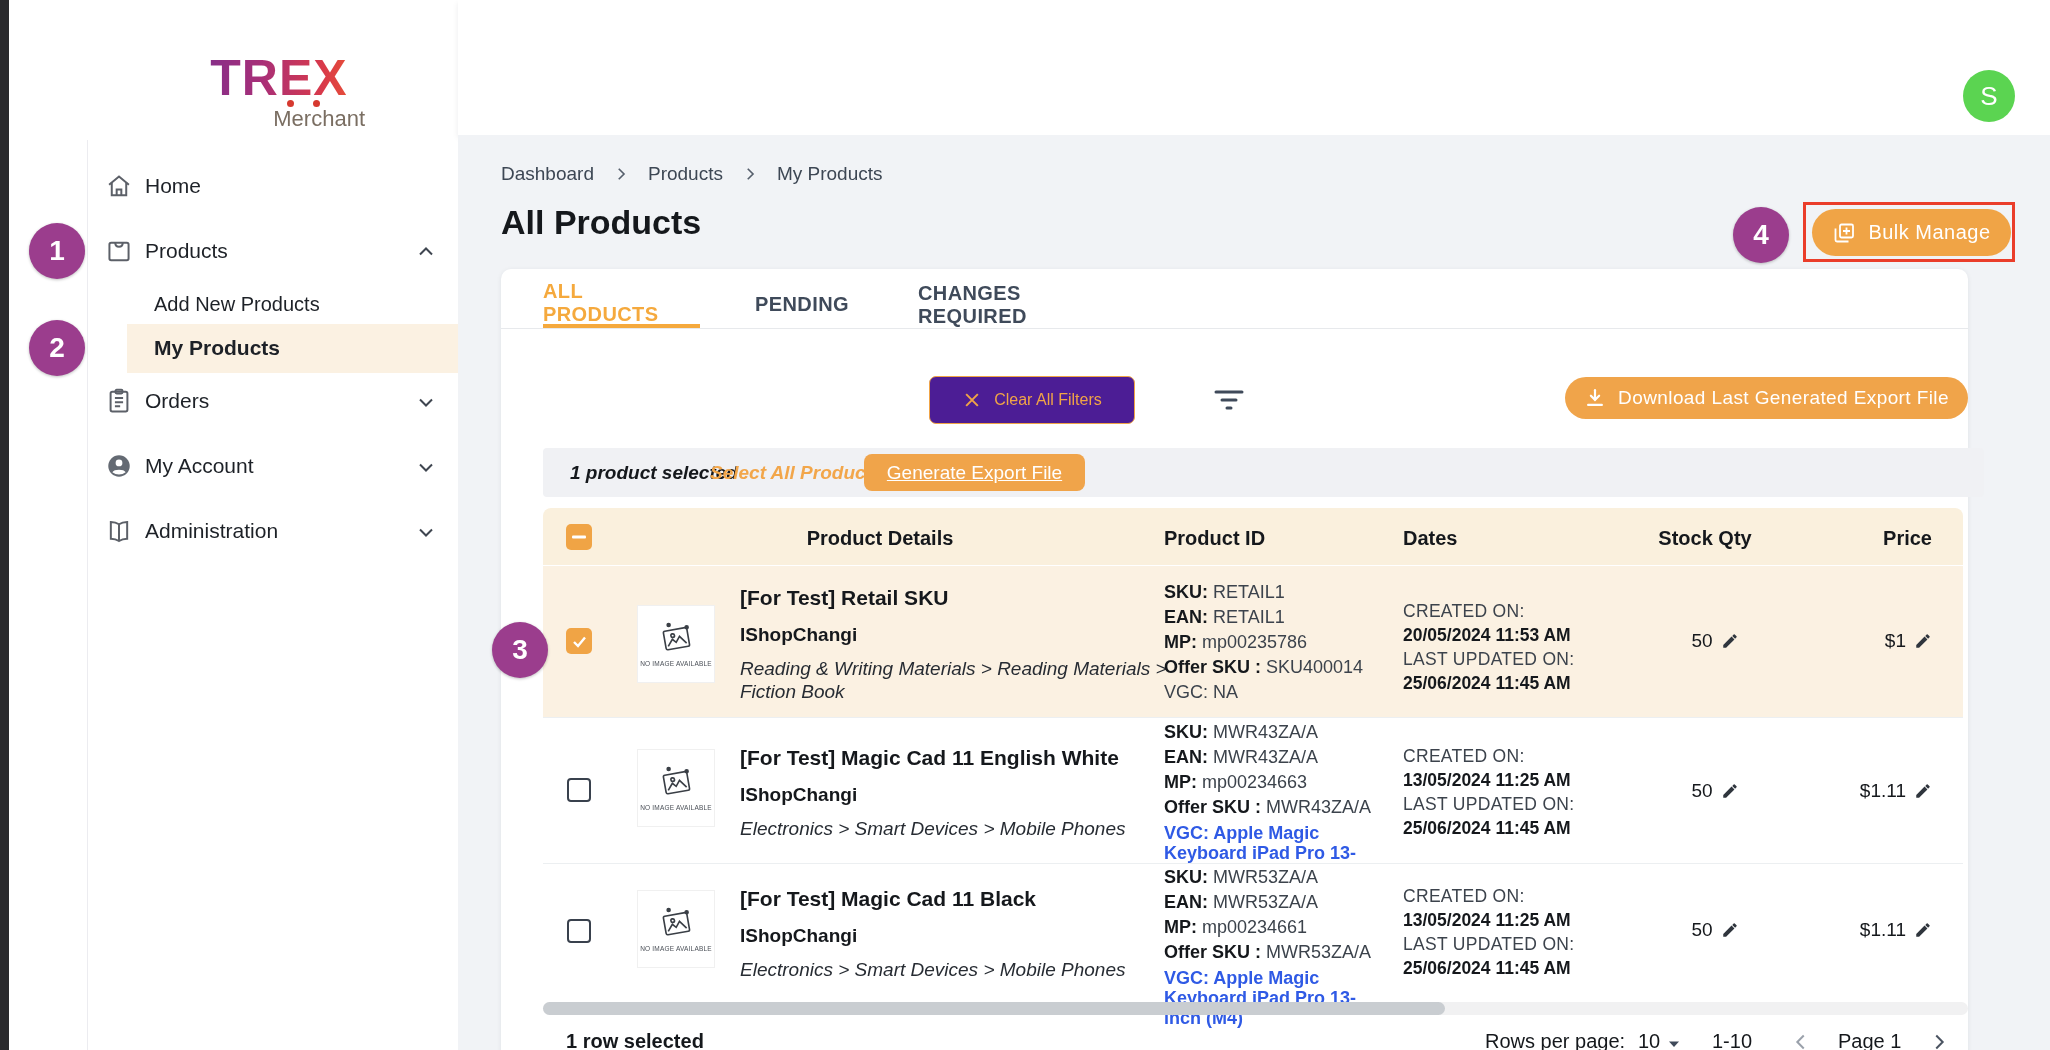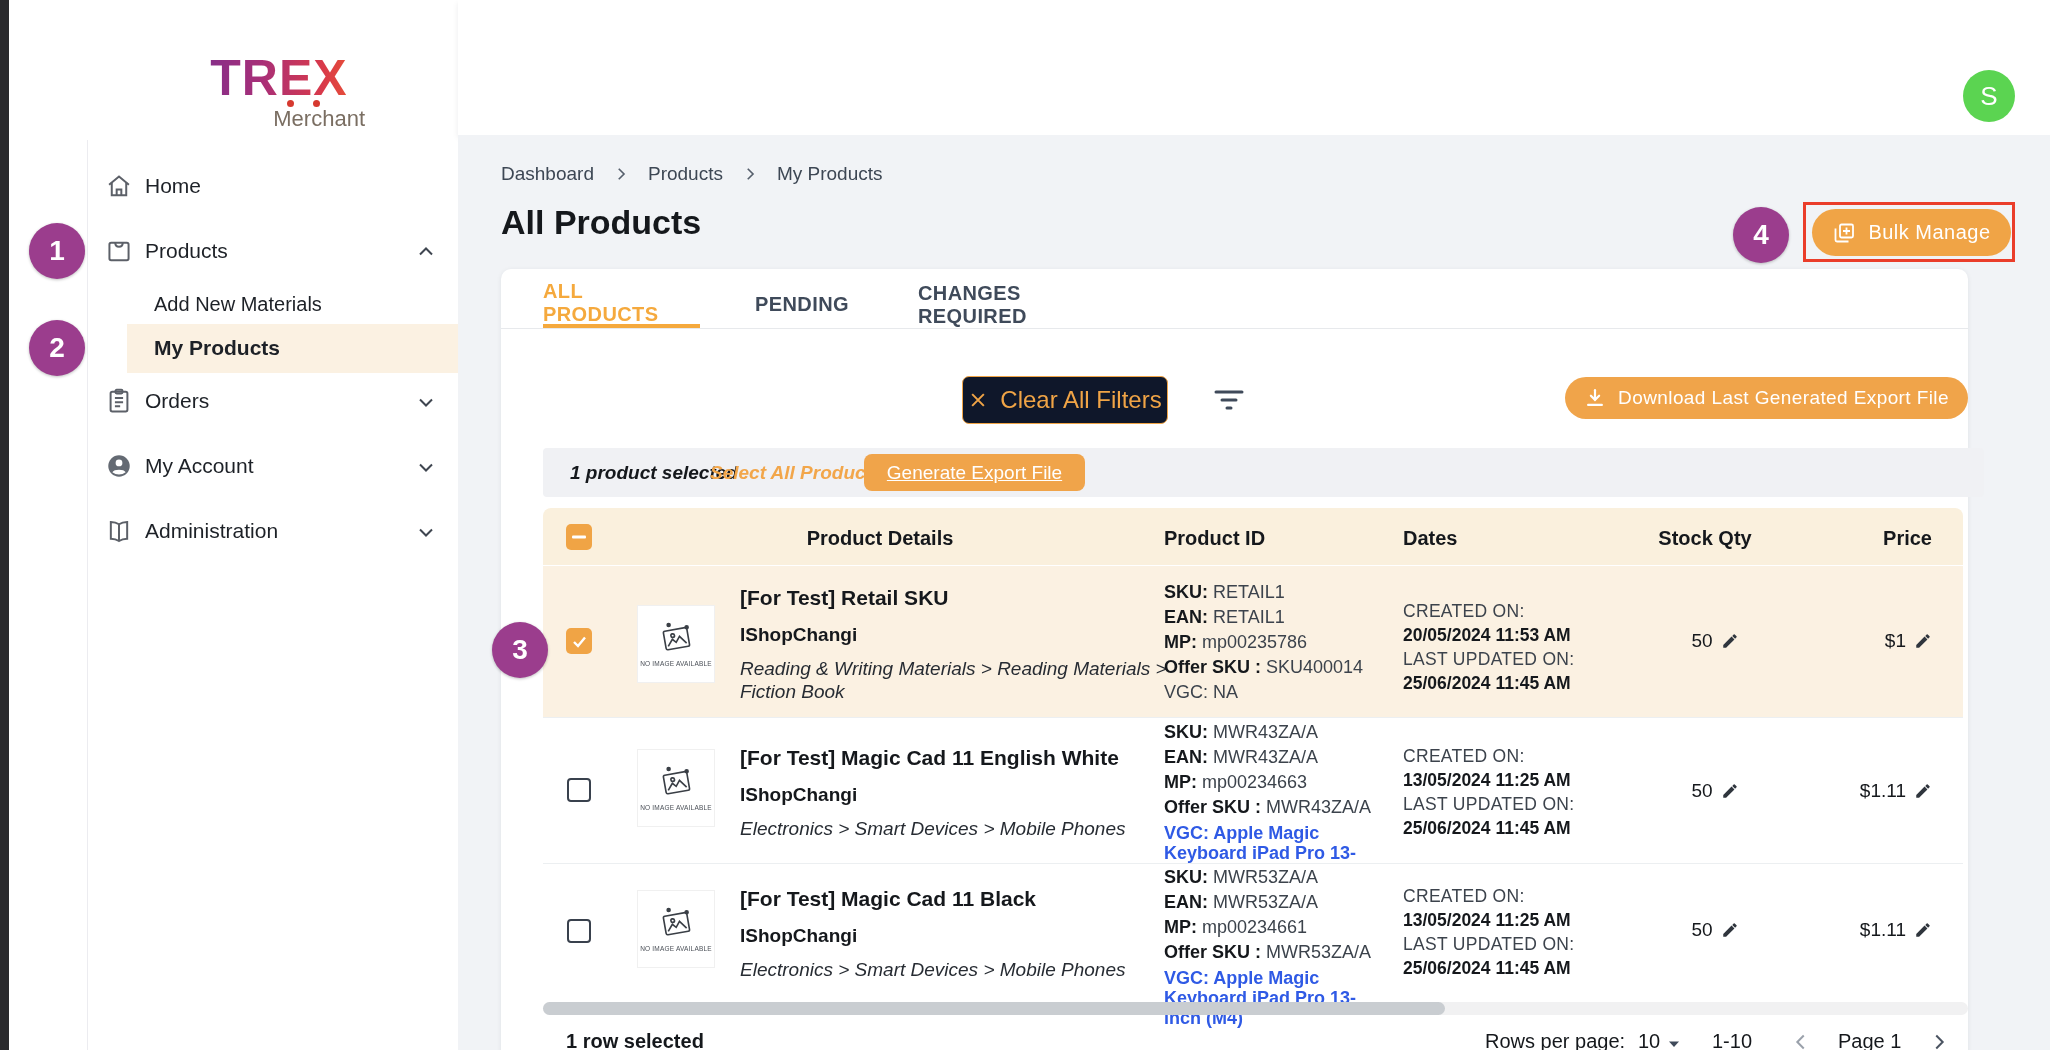--- a/index.html
+++ b/index.html
@@ -46,22 +46,22 @@
     font-size:20px;font-weight:600;letter-spacing:.4px;color:#3f4a5a;}
   .tab.active{color:#f5a93d;border-bottom:4px solid #f5a93d;box-sizing:border-box;}
   
   .search-field{left:543px;top:374px;width:394px;height:52px;border:1px solid #c3c7cd;border-radius:7px;box-sizing:border-box;background:#fff;}
   .search-label{position:absolute;left:16px;top:-9px;background:#fff;padding:0 6px;font-size:15px;color:#3f4a5a;}
   .search-input{position:absolute;left:14px;top:1px;width:300px;height:48px;border:0;outline:0;font-size:21px;color:#15181c;
     font-family:"Liberation Sans","DejaVu Sans",sans-serif;background:transparent;}
   .search-input::placeholder{color:#97a0ad;}
   .search-seg{position:absolute;right:0;top:0;width:61px;height:50px;background:#e3e5e9;border-radius:0 6px 6px 0;
     display:flex;align-items:center;justify-content:center;color:#6b7685;}
-  .clear-btn{left:962px;top:376px;width:206px;height:48px;border:1px solid #f0a446;border-radius:7px;box-sizing:border-box;
-    display:flex;align-items:center;justify-content:center;gap:12px;color:#f0a446;font-size:24px;background:#0f172a;}
+  .clear-btn{left:929px;top:376px;width:206px;height:48px;border:1px solid #f0a446;border-radius:7px;box-sizing:border-box;
+    display:flex;align-items:center;justify-content:center;gap:12px;color:#f0a446;font-size:16px;background:#4c1d95;}
   .filter-ic{left:1214px;top:388px;width:30px;height:24px;color:#3f4a5a;}
   .download-btn{left:1565px;top:377px;width:403px;height:42px;background:#f0a44a;border-radius:21px;color:#fff;
     display:flex;align-items:center;justify-content:center;gap:12px;font-size:19px;letter-spacing:.4px;}
   
   .sel-bar{left:543px;top:448px;width:1425px;height:49px;background:#f0f1f4;border-radius:4px;padding-left:16px;}
   .sel-count{position:absolute;left:27px;top:14px;font-size:19px;font-weight:700;font-style:italic;color:#15181c;}
   .sel-all{position:absolute;left:167px;top:14px;font-size:19px;font-weight:700;font-style:italic;color:#f2a64a;}
   .gen-btn{position:absolute;left:321px;top:6px;width:221px;height:37px;background:#f0a44a;border-radius:8px;color:#fff;
     display:flex;align-items:center;justify-content:center;font-size:19px;text-decoration:underline;}
   
@@ -125,21 +125,21 @@
         </svg>
       <span>Products</span>
     </div>
     <svg class="nav-chev" style="top:240px;" viewBox="0 0 24 24" fill="none" stroke="currentColor" stroke-width="2">
         <polyline points="6,14.5 12,8.5 18,14.5"></polyline>
       </svg>
 
     <div class="abs nav-highlight"></div>
 
     <div class="nav-sub" style="top:293px;">
-      <span>Add New Materials</span>
+      <span>Add New Products</span>
     </div>
 
     <div class="nav-sub b" style="top:336px;font-size:21px;">
       <span>My Products</span>
     </div>
 
     <div class="nav-item" style="top:379px;">
       <svg class="nav-ic" viewBox="0 0 24 24" fill="none" stroke="currentColor" stroke-width="1.7">
           <rect x="4.8" y="4" width="14.4" height="17" rx="1.5"></rect>
           <rect x="9" y="2.4" width="6" height="3.2" rx="1"></rect>

